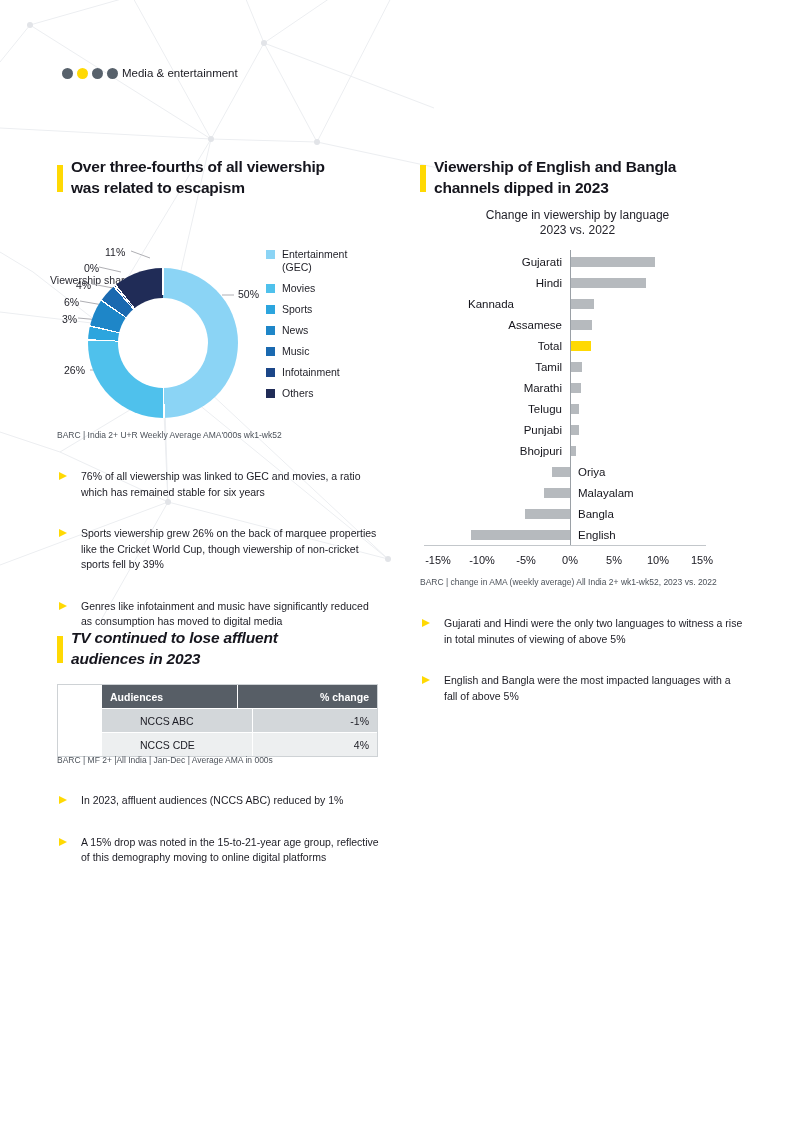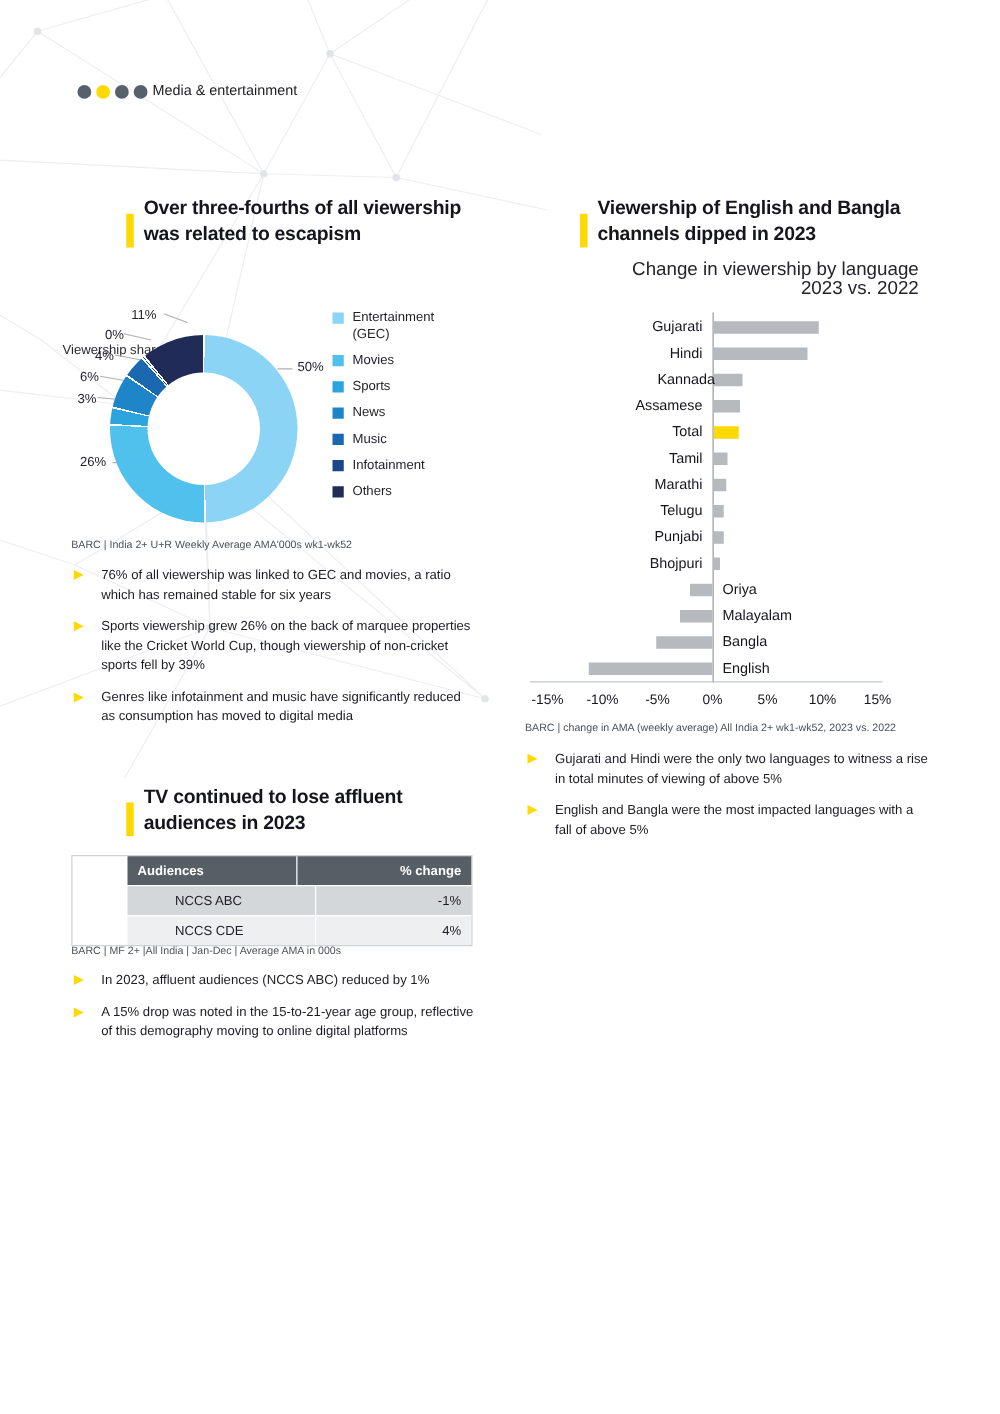--- a/index.html
+++ b/index.html
@@ -7,25 +7,25 @@
         font-family:"Liberation Sans",sans-serif;color:#1b1b23;}
   .bgsvg{position:absolute;left:0;top:0;z-index:0;}
   .layer{position:absolute;z-index:1;}
 
   
   .hdr-dots{left:62px;top:68px;display:flex;gap:4px;}
   .dot{width:11px;height:11px;border-radius:50%;}
   .hdr-title{left:122px;top:67px;font-size:11.5px;color:#1b1b22;}
 
   
-  .sec-head{display:flex;align-items:flex-end;margin-left:44px;}
+  .sec-head{display:flex;align-items:center;}
   .sec-head .bar{width:6px;height:27px;background:var(--yellow);margin-right:8px;flex:none;margin-top:2px;}
   .sec-head .txt{font-size:15.5px;font-weight:700;line-height:21px;color:#15151d;letter-spacing:-0.2px;}
   #h1{left:57px;top:156px;} #h1 .txt{width:285px;}
-  #h2{left:57px;top:627px;} #h2 .txt{width:280px;}
+  #h2{left:57px;top:627px;font-style:italic;} #h2 .txt{width:280px;}
   #h3{left:420px;top:156px;} #h3 .txt{width:290px;}
 
   
   #pie-area{left:50px;top:226px;width:340px;height:232px;}
   .pie-title{position:absolute;left:0;top:0;width:340px;text-align:left;font-size:10.5px;color:#2a2a32;margin-top:48px;}
   #donut{position:absolute;left:38px;top:42px;width:150px;height:150px;border-radius:50%;}
   #donut .hole{position:absolute;left:30px;top:30px;width:90px;height:90px;border-radius:50%;background:#fff;}
   .pie-label{position:absolute;font-size:10.5px;color:#1e1e26;}
   #pie-leaders{position:absolute;left:0;top:0;}
   #legend{position:absolute;left:216px;top:22px;width:122px;}
@@ -35,36 +35,36 @@
 
   .source{font-size:8.5px;color:#4c525a;}
   #src1{left:57px;top:430px;width:330px;}
   #src2{left:57px;top:755px;width:330px;}
   #src3{left:420px;top:577px;width:372px;}
 
   .bullets{display:flex;flex-direction:column;}
   #bullets1{left:57px;top:453px;width:330px;}
   #bullets2{left:57px;top:777px;width:330px;}
   #bullets3{left:420px;top:600px;width:345px;}
-  .bullet{display:flex;margin-bottom:10px;}
+  .bullet{display:flex;margin-bottom:10px;margin-top:16px;}
   .arrow{width:0;height:0;border-left:8px solid var(--yellow);border-top:4.5px solid transparent;
          border-bottom:4.5px solid transparent;margin:3px 14px 0 2px;flex:none;}
   .bullet .btxt{font-size:10.5px;line-height:15.5px;color:#1c1c24;width:300px;}
 
   
   #tbl{left:57px;top:684px;width:319px;border:1px solid #ced2d5;}
   .trow{display:flex;height:23px;align-items:center;margin-left:44px;}
   .trow.head{background:var(--tblhead);color:#fff;font-weight:700;}
   .trow + .trow{border-top:1px solid #fff;padding-left:30px;}
   .tcell{font-size:10.5px;padding:0 8px;box-sizing:border-box;}
   .tcell.c1{width:49.5%;border-right:1px solid #fff;height:23px;display:flex;align-items:center;}
   .tcell.c2{width:50.5%;text-align:right;}
 
   
-  .rtitle{left:420px;top:208px;width:315px;text-align:right;font-size:15px;line-height:15px;color:#23232b;}
+  .rtitle{left:420px;top:208px;width:315px;text-align:center;font-size:12px;line-height:15px;color:#23232b;}
   #barchart{left:420px;top:248px;width:320px;height:325px;}
   .zeroline{position:absolute;left:150px;top:2px;width:1px;height:296px;background:#9aa0a6;}
   .baseline{position:absolute;left:4px;top:297px;width:282px;height:1px;background:#c3c7cb;}
   .hbar{position:absolute;height:10px;}
   .bar-label{position:absolute;height:16px;font-size:11.5px;line-height:16px;color:#15151c;}
   .tick{position:absolute;top:306px;width:44px;text-align:center;font-size:11px;color:#16161e;}
 </style>
 </head>
 <body>
 
@@ -214,21 +214,21 @@
   </div>
 
   <div class="layer" id="barchart">
     <div class="zeroline"></div>
     <div class="baseline"></div>
   <div class="hbar" style="top: 9px; width: 83.6px; left: 151px; background: rgb(182, 186, 190);"></div>
       <div class="bar-label" style="top: 6px; left: 0px; width: 142px; text-align: right;">Gujarati</div>
       <div class="hbar" style="top: 30px; width: 74.8px; left: 151px; background: rgb(182, 186, 190);"></div>
       <div class="bar-label" style="top: 27px; left: 0px; width: 142px; text-align: right;">Hindi</div>
       <div class="hbar" style="top: 51px; width: 22.88px; left: 151px; background: rgb(182, 186, 190);"></div>
-      <div class="bar-label" style="top: 48px; left: 10px; width: 142px; text-align: right;">Kannada</div>
+      <div class="bar-label" style="top: 48px; left: 0px; width: 142px; text-align: center;">Kannada</div>
       <div class="hbar" style="top: 72px; width: 21.12px; left: 151px; background: rgb(182, 186, 190);"></div>
       <div class="bar-label" style="top: 69px; left: 0px; width: 142px; text-align: right;">Assamese</div>
       <div class="hbar" style="top: 93px; width: 20.24px; left: 151px; background: rgb(255, 217, 3);"></div>
       <div class="bar-label" style="top: 90px; left: 0px; width: 142px; text-align: right;">Total</div>
       <div class="hbar" style="top: 114px; width: 10.56px; left: 151px; background: rgb(182, 186, 190);"></div>
       <div class="bar-label" style="top: 111px; left: 0px; width: 142px; text-align: right;">Tamil</div>
       <div class="hbar" style="top: 135px; width: 9.68px; left: 151px; background: rgb(182, 186, 190);"></div>
       <div class="bar-label" style="top: 132px; left: 0px; width: 142px; text-align: right;">Marathi</div>
       <div class="hbar" style="top: 156px; width: 7.92px; left: 151px; background: rgb(182, 186, 190);"></div>
       <div class="bar-label" style="top: 153px; left: 0px; width: 142px; text-align: right;">Telugu</div>

